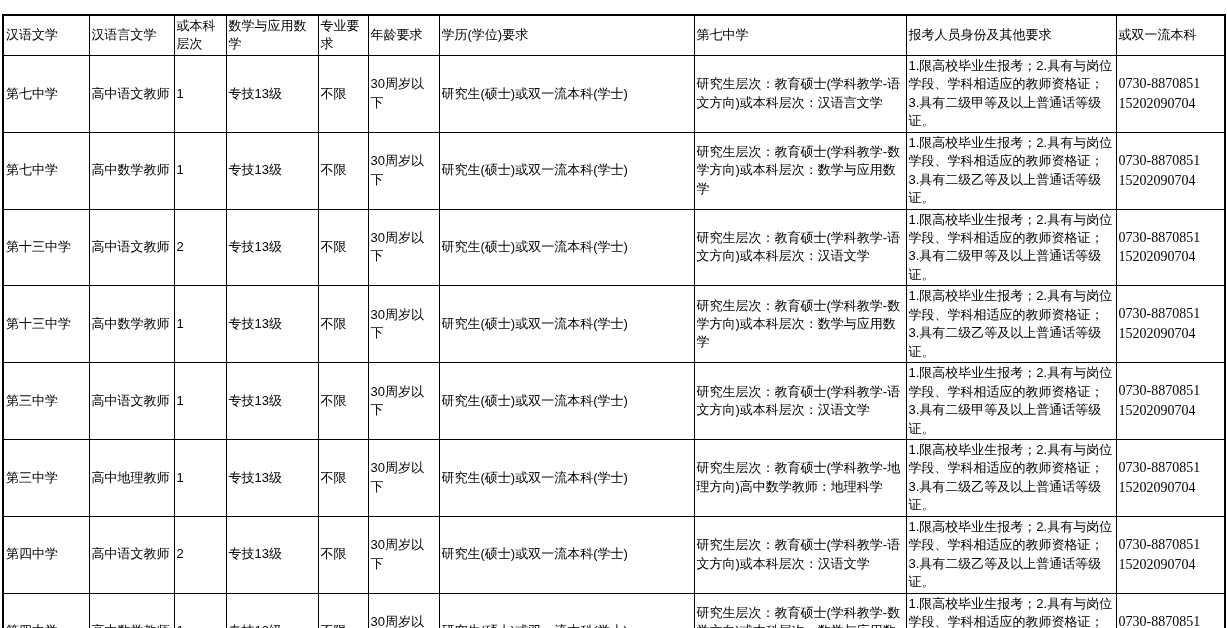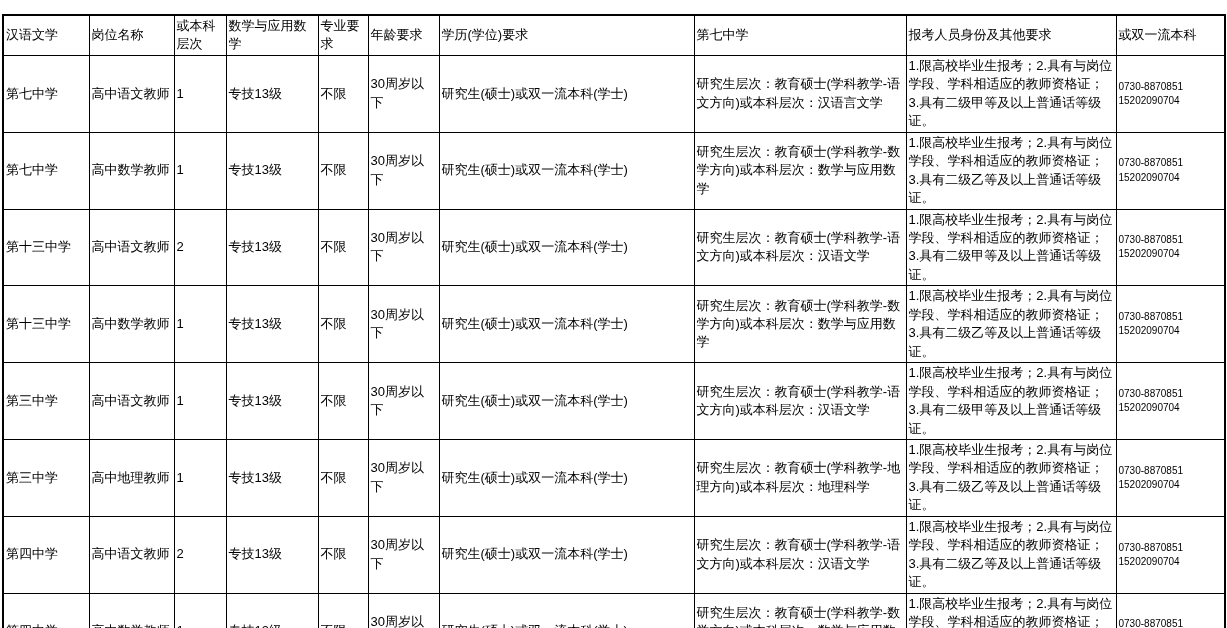--- a/index.html
+++ b/index.html
@@ -34,22 +34,23 @@
     overflow: hidden;
   }
   table.recruit thead tr {
     height: 24px;
   }
   table.recruit tbody tr {
     height: 57.5px;
   }
   table.recruit td.col-phone {
     white-space: pre-line;
-    font-size: 10px;
+    font-size: 14px;
     word-break: normal;
+    font-family: Liberation Serif, serif;
   }
 </style>
 </head>
 <body>
 
 <div class="page">
   <table class="recruit">
     <colgroup>
         <col style="width: 86px;">
         <col style="width: 85px;">
@@ -58,21 +59,21 @@
         <col style="width: 50px;">
         <col style="width: 71px;">
         <col style="width: 255px;">
         <col style="width: 212px;">
         <col style="width: 210px;">
         <col style="width: 109px;">
       </colgroup>
     <thead>
       <tr>
           <th>汉语文学</th>
-          <th>岗位名称</th>
+          <th>汉语言文学</th>
           <th>或本科层次</th>
           <th>数学与应用数学</th>
           <th>专业要求</th>
           <th>年龄要求</th>
           <th>学历(学位)要求</th>
           <th>第七中学</th>
           <th>报考人员身份及其他要求</th>
           <th>或双一流本科</th>
         </tr>
     </thead>
@@ -143,21 +144,21 @@
 15202090704</td>
         </tr>
         <tr>
           <td class="col-unit">第三中学</td>
           <td class="col-post">高中地理教师</td>
           <td class="col-count">1</td>
           <td class="col-category">专技13级</td>
           <td class="col-gender">不限</td>
           <td class="col-age">30周岁以下</td>
           <td class="col-education">研究生(硕士)或双一流本科(学士)</td>
-          <td class="col-major">研究生层次：教育硕士(学科教学-地理方向)或本科层次：地理科学</td>
+          <td class="col-major">研究生层次：教育硕士(学科教学-地理方向)高中数学教师：地理科学</td>
           <td class="col-requirements">1.限高校毕业生报考；2.具有与岗位学段、学科相适应的教师资格证；3.具有二级乙等及以上普通话等级证。</td>
           <td class="col-phone">0730-8870851
 15202090704</td>
         </tr>
         <tr>
           <td class="col-unit">第四中学</td>
           <td class="col-post">高中语文教师</td>
           <td class="col-count">2</td>
           <td class="col-category">专技13级</td>
           <td class="col-gender">不限</td>

